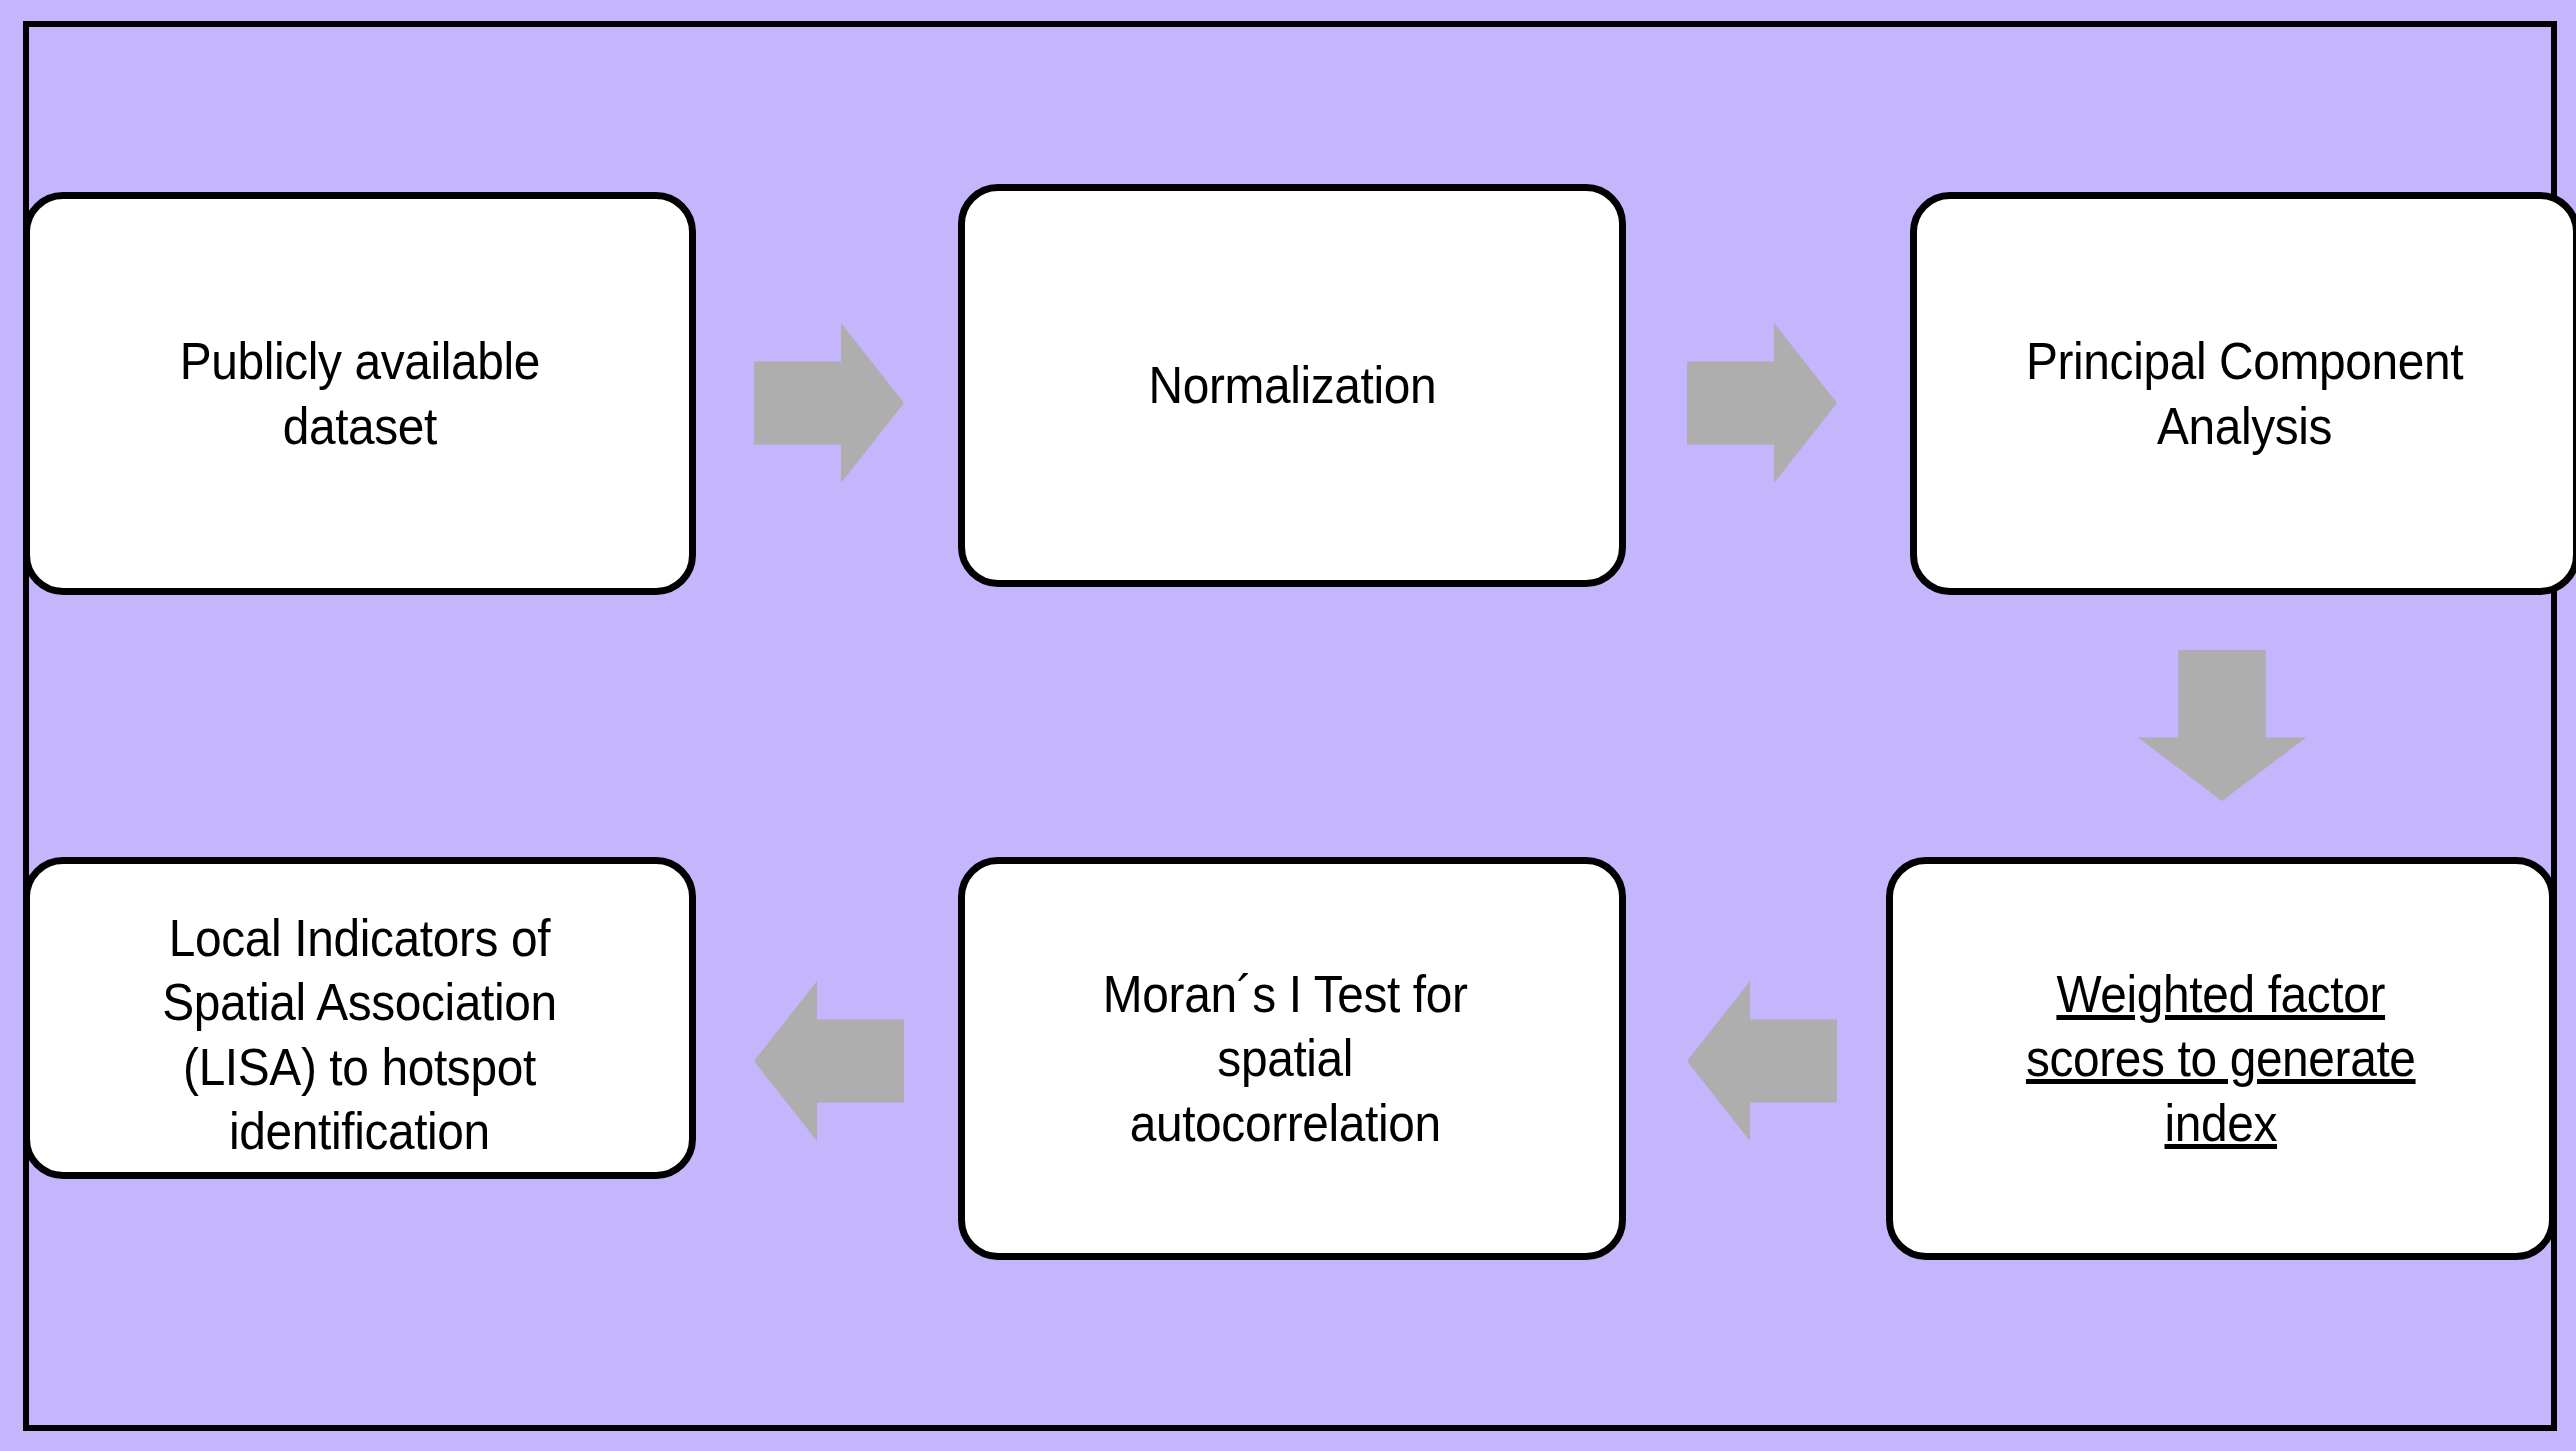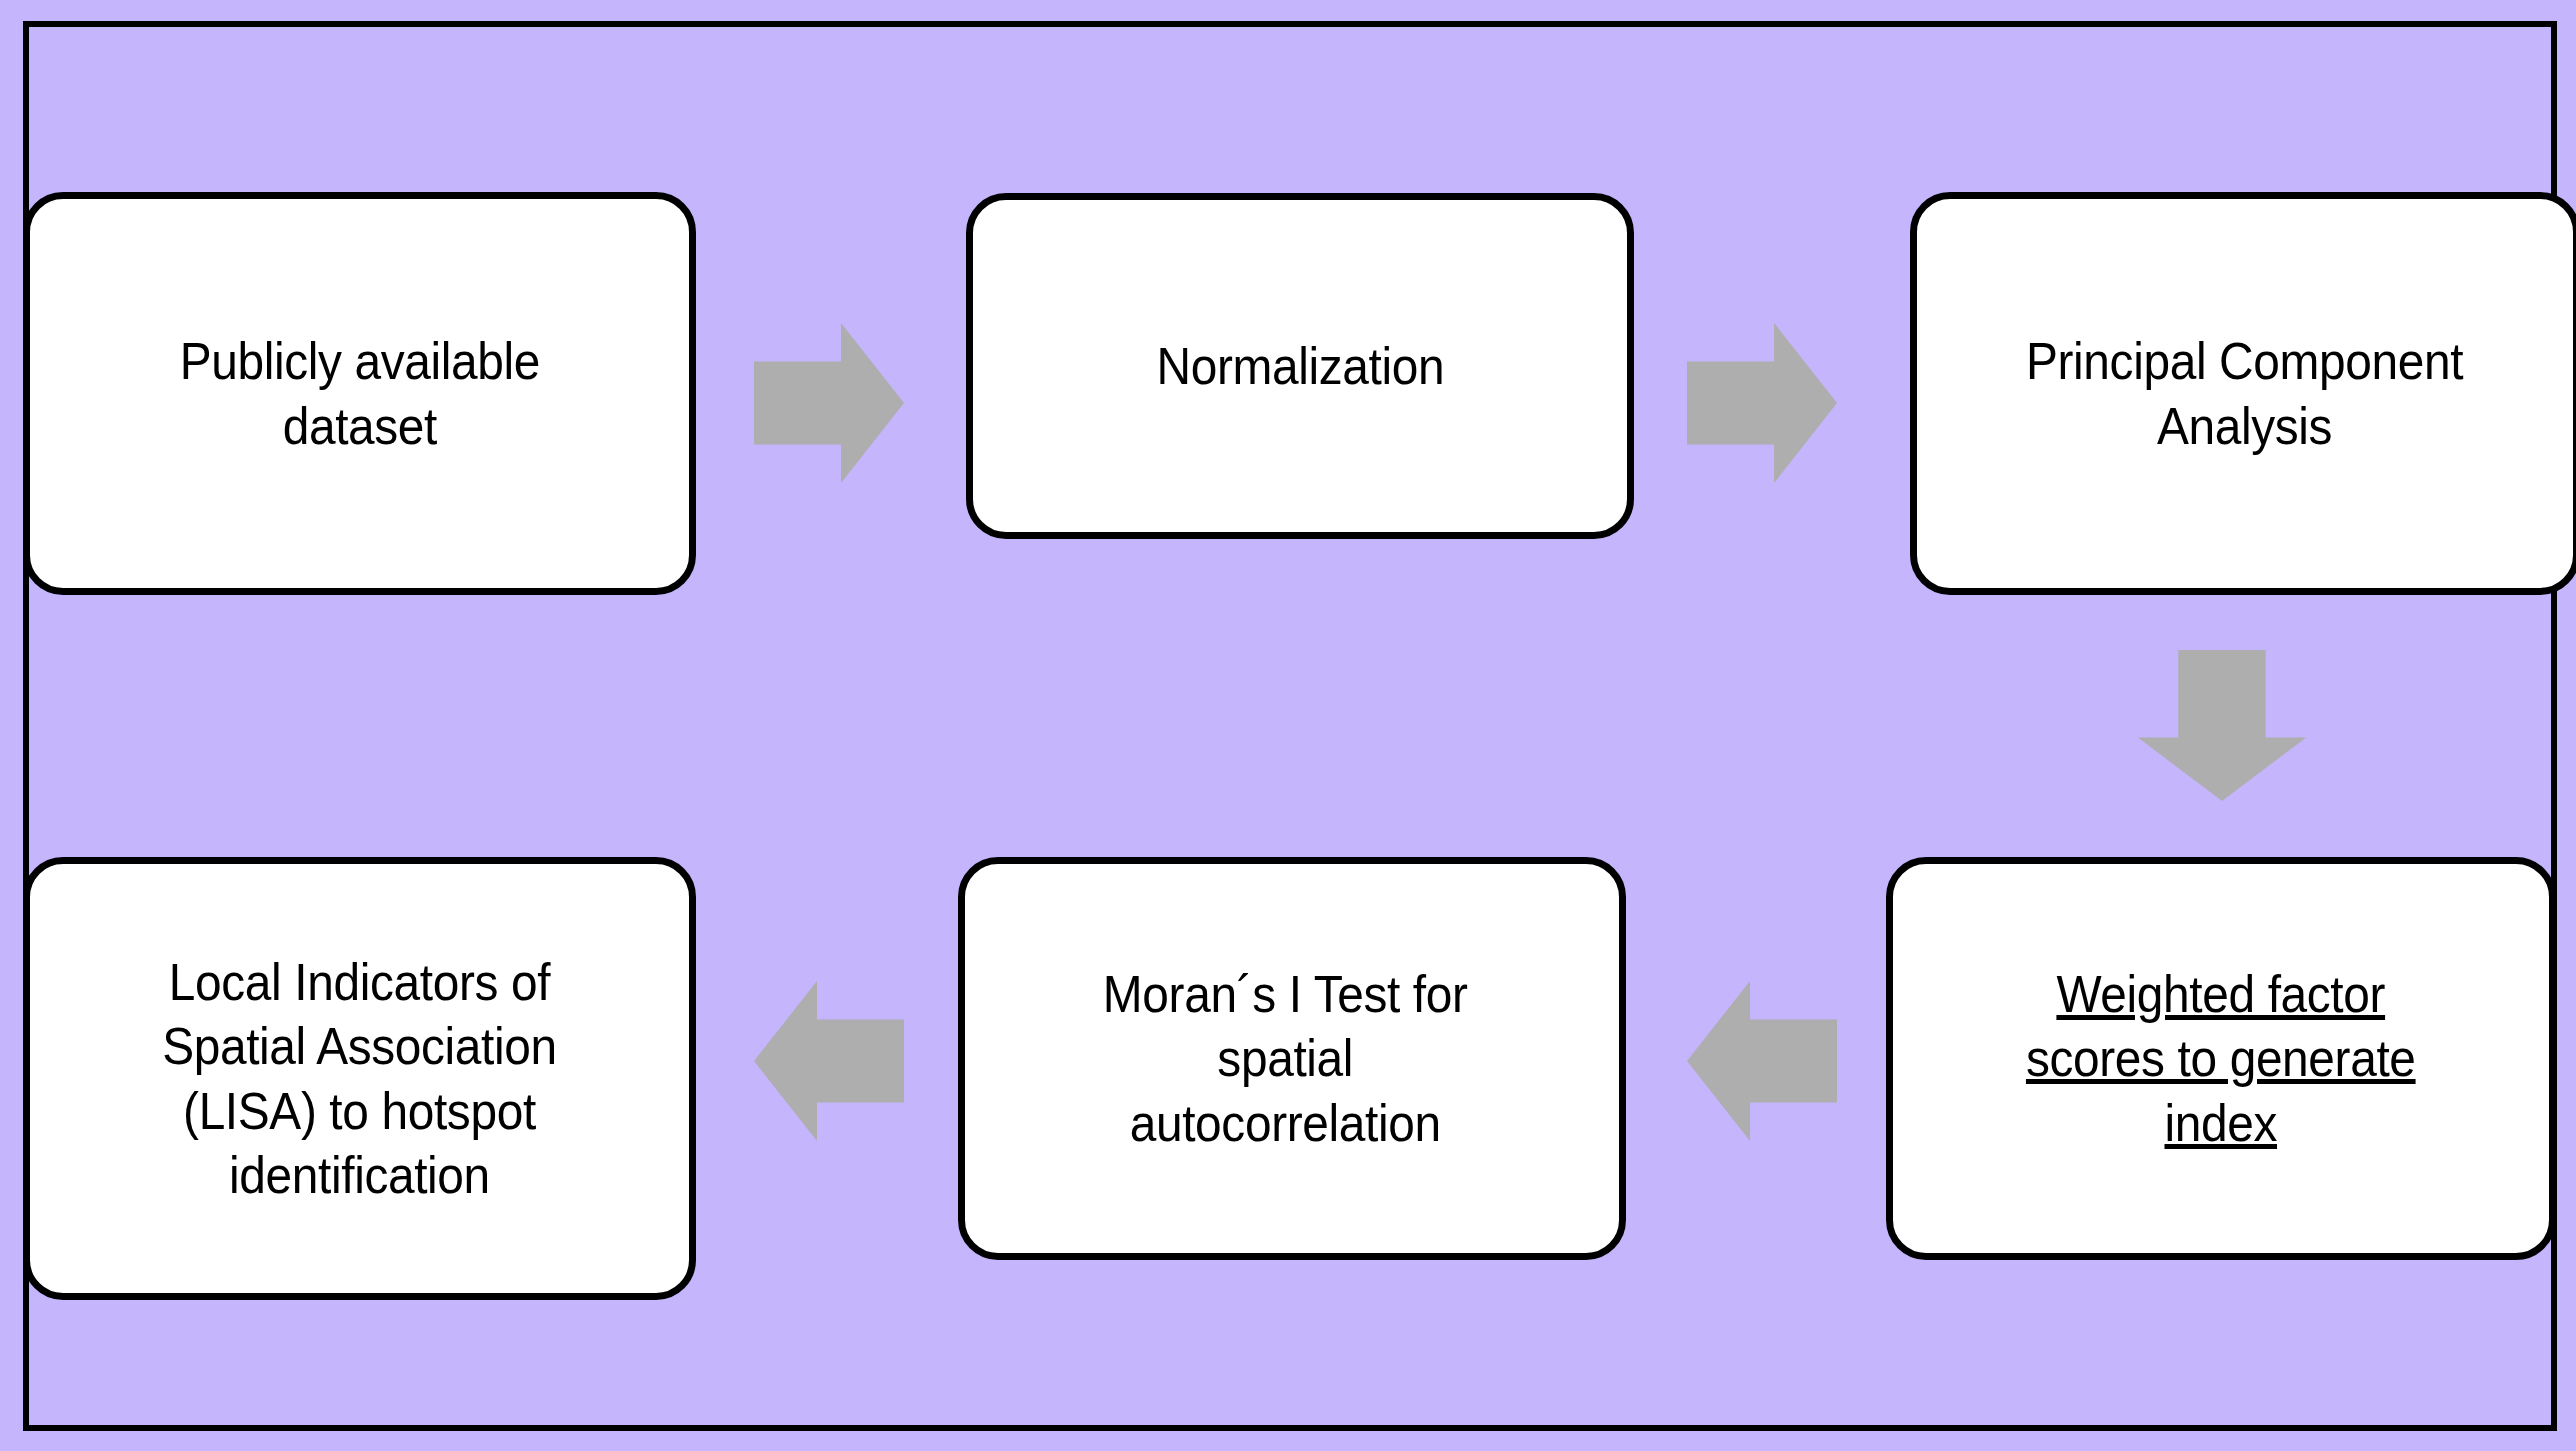--- a/index.html
+++ b/index.html
@@ -52,24 +52,24 @@
     color: #000000;
     letter-spacing: -0.4px;
     font-stretch: condensed;
     transform: scaleX(0.92);
     transform-origin: center center;
     white-space: pre-line;
   }
 
   
   #node-dataset      { left:   23px; top:  192px; width:  673px; height: 403px; }
-  #node-normalization{ left: 958px; top:  193px; width:  668px; height: 346px; margin-left: 8px; }
+  #node-normalization{ left: 958px; top:  184px; width:  668px; height: 403px; }
   #node-pca          { left: 1886px; top:  192px; width:  670px; height: 403px; margin-left: 24px; }
   
-  #node-lisa         { left:   23px; top: 857px; width:  673px; height: 443px; }
+  #node-lisa         { left:   23px; top: 857px; width:  673px; height: 322px; align-items: flex-end; }
   #node-moran        { left: 958px; top: 857px; width:  668px; height: 403px; padding-left: 8px; }
   #node-weighted     { left: 1886px; top: 857px; width:  670px; height: 403px; text-decoration: underline; }
 
   
   .arrow {
     position: absolute;
     background-color: #aeaeae;
   }
   .arrow.right {
     clip-path: polygon(0% 24%, 58% 24%, 58% 0%, 100% 50%, 58% 100%, 58% 76%, 0% 76%);

